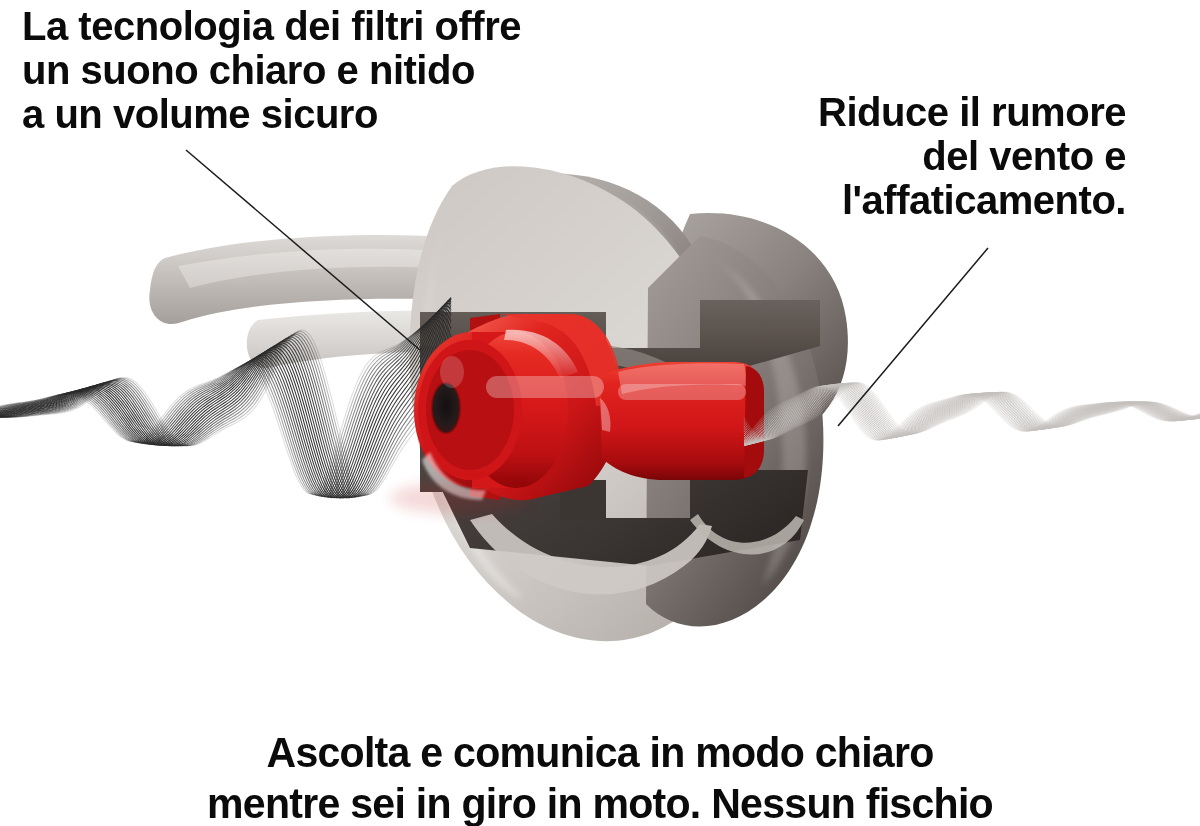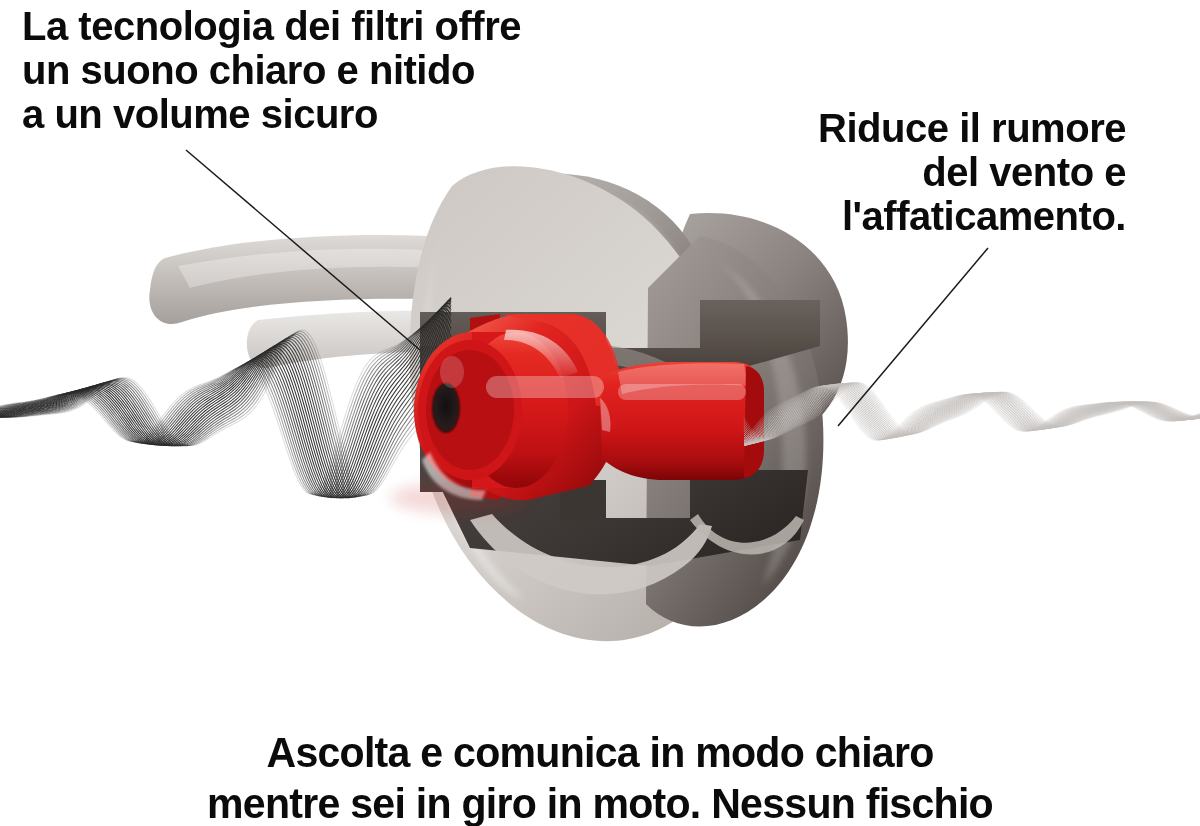--- a/index.html
+++ b/index.html
@@ -8,21 +8,21 @@
     width:1200px;height:826px;position:relative;overflow:hidden;
     font-family:"Liberation Sans","DejaVu Sans",sans-serif;
     color:#0b0b0b;background:#ffffff;
     -webkit-font-smoothing:antialiased;
   }
   #stage{position:absolute;inset:0;width:1200px;height:826px;overflow:hidden;}
 
   
   .callout{position:absolute;font-weight:700;line-height:1.10;letter-spacing:-0.012em;white-space:pre-line;}
   #callout-left{left:22px;top:4px;font-size:40px;text-align:left;}
-  #callout-right{right:74px;top:90px;font-size:40px;text-align:right;margin-top:16px;}
+  #callout-right{right:74px;top:90px;font-size:40px;text-align:right;}
   #caption-bottom{
     position:absolute;left:0;right:0;bottom:-2px;
     text-align:center;font-weight:700;font-size:43px;line-height:1.17;
     letter-spacing:-0.018em;white-space:pre-line;
     transform:scaleX(0.955);transform-origin:50% 100%;
   }
 
   
   #art{position:absolute;left:0;top:0;width:1200px;height:826px;}
   svg{display:block;}

